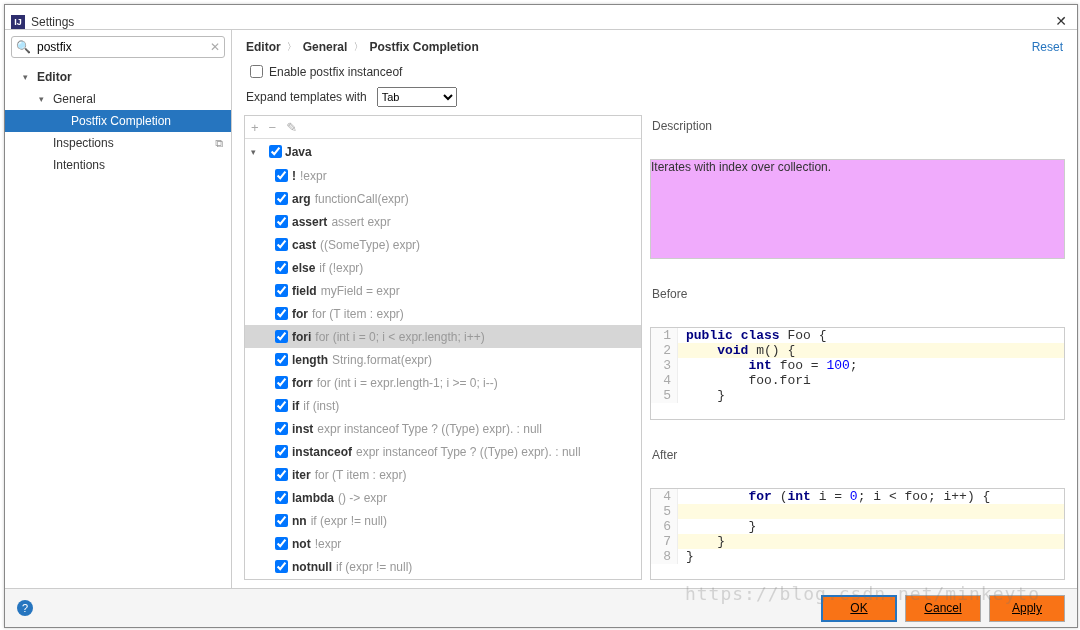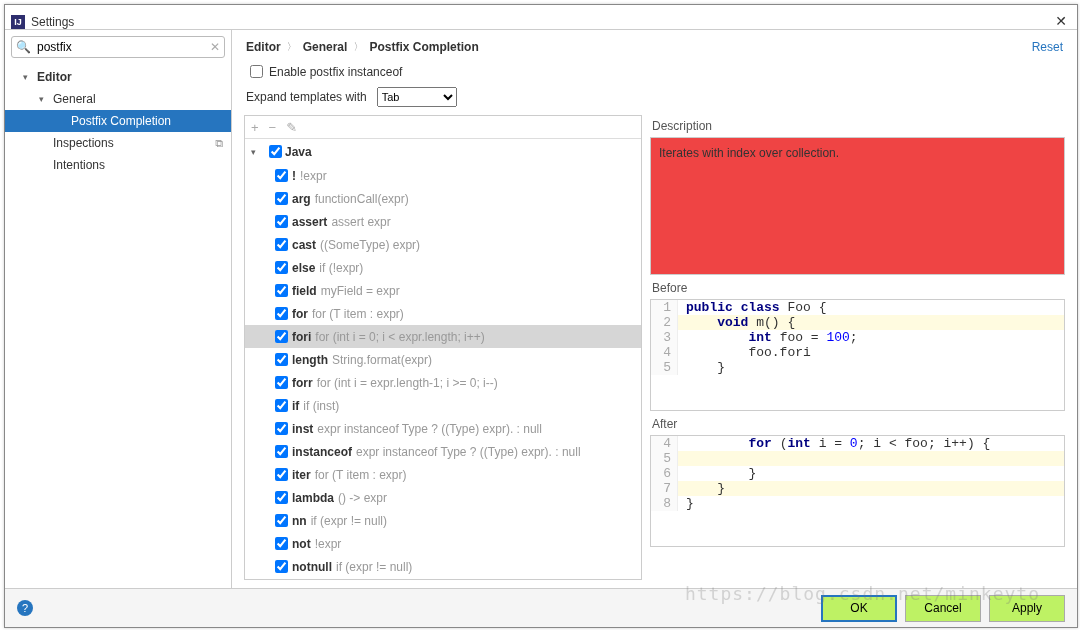--- a/index.html
+++ b/index.html
@@ -163,29 +163,29 @@
 }
 .item-row input[type=checkbox] {
   margin-right: 4px;
 }
 .item-key { font-weight: bold; color: #333; margin-right: 4px; }
 .item-desc { color: #999; }
 
 .right-pane {
   flex: 1;
   display: flex; flex-direction: column;
-  gap: 2px;
+  gap: 24px;
   overflow: hidden;
 }
 .section-label { color: #555; padding: 4px 0 2px 2px; }
 .desc-box {
   border: 1px solid #ccc;
-  padding: 8px;
+  padding: 0;
   height: 120px;
-  background: #ef4444;
+  background: #f0abfc;
 }
 .code-box {
   border: 1px solid #ccc;
   background: #fff;
   font-family: Consolas, "Courier New", monospace;
   font-size: 13px;
   overflow: hidden;
 }
 .code-box.before { height: 110px; }
 .code-box.after  { height: 110px; }
@@ -219,24 +219,25 @@
 }
 .footer .help {
   width: 16px; height: 16px; border-radius: 50%;
   background: #2675bf; color: #fff;
   display: flex; align-items: center; justify-content: center;
   font-size: 11px;
 }
 .footer .spacer { flex: 1; }
 .footer button {
   min-width: 76px; height: 27px;
-  background: #bef264;
+  background: #f97316;
   border: 1px solid #aaa;
   cursor: pointer;
   font-size: 12px;
+  text-decoration: underline;
 }
 .footer button.primary {
   border: 1px solid #2675bf;
   box-shadow: inset 0 0 0 1px #2675bf;
 }
 .watermark {
   position: fixed;
   right: 40px;
   bottom: 26px;
   font-size: 18px;

